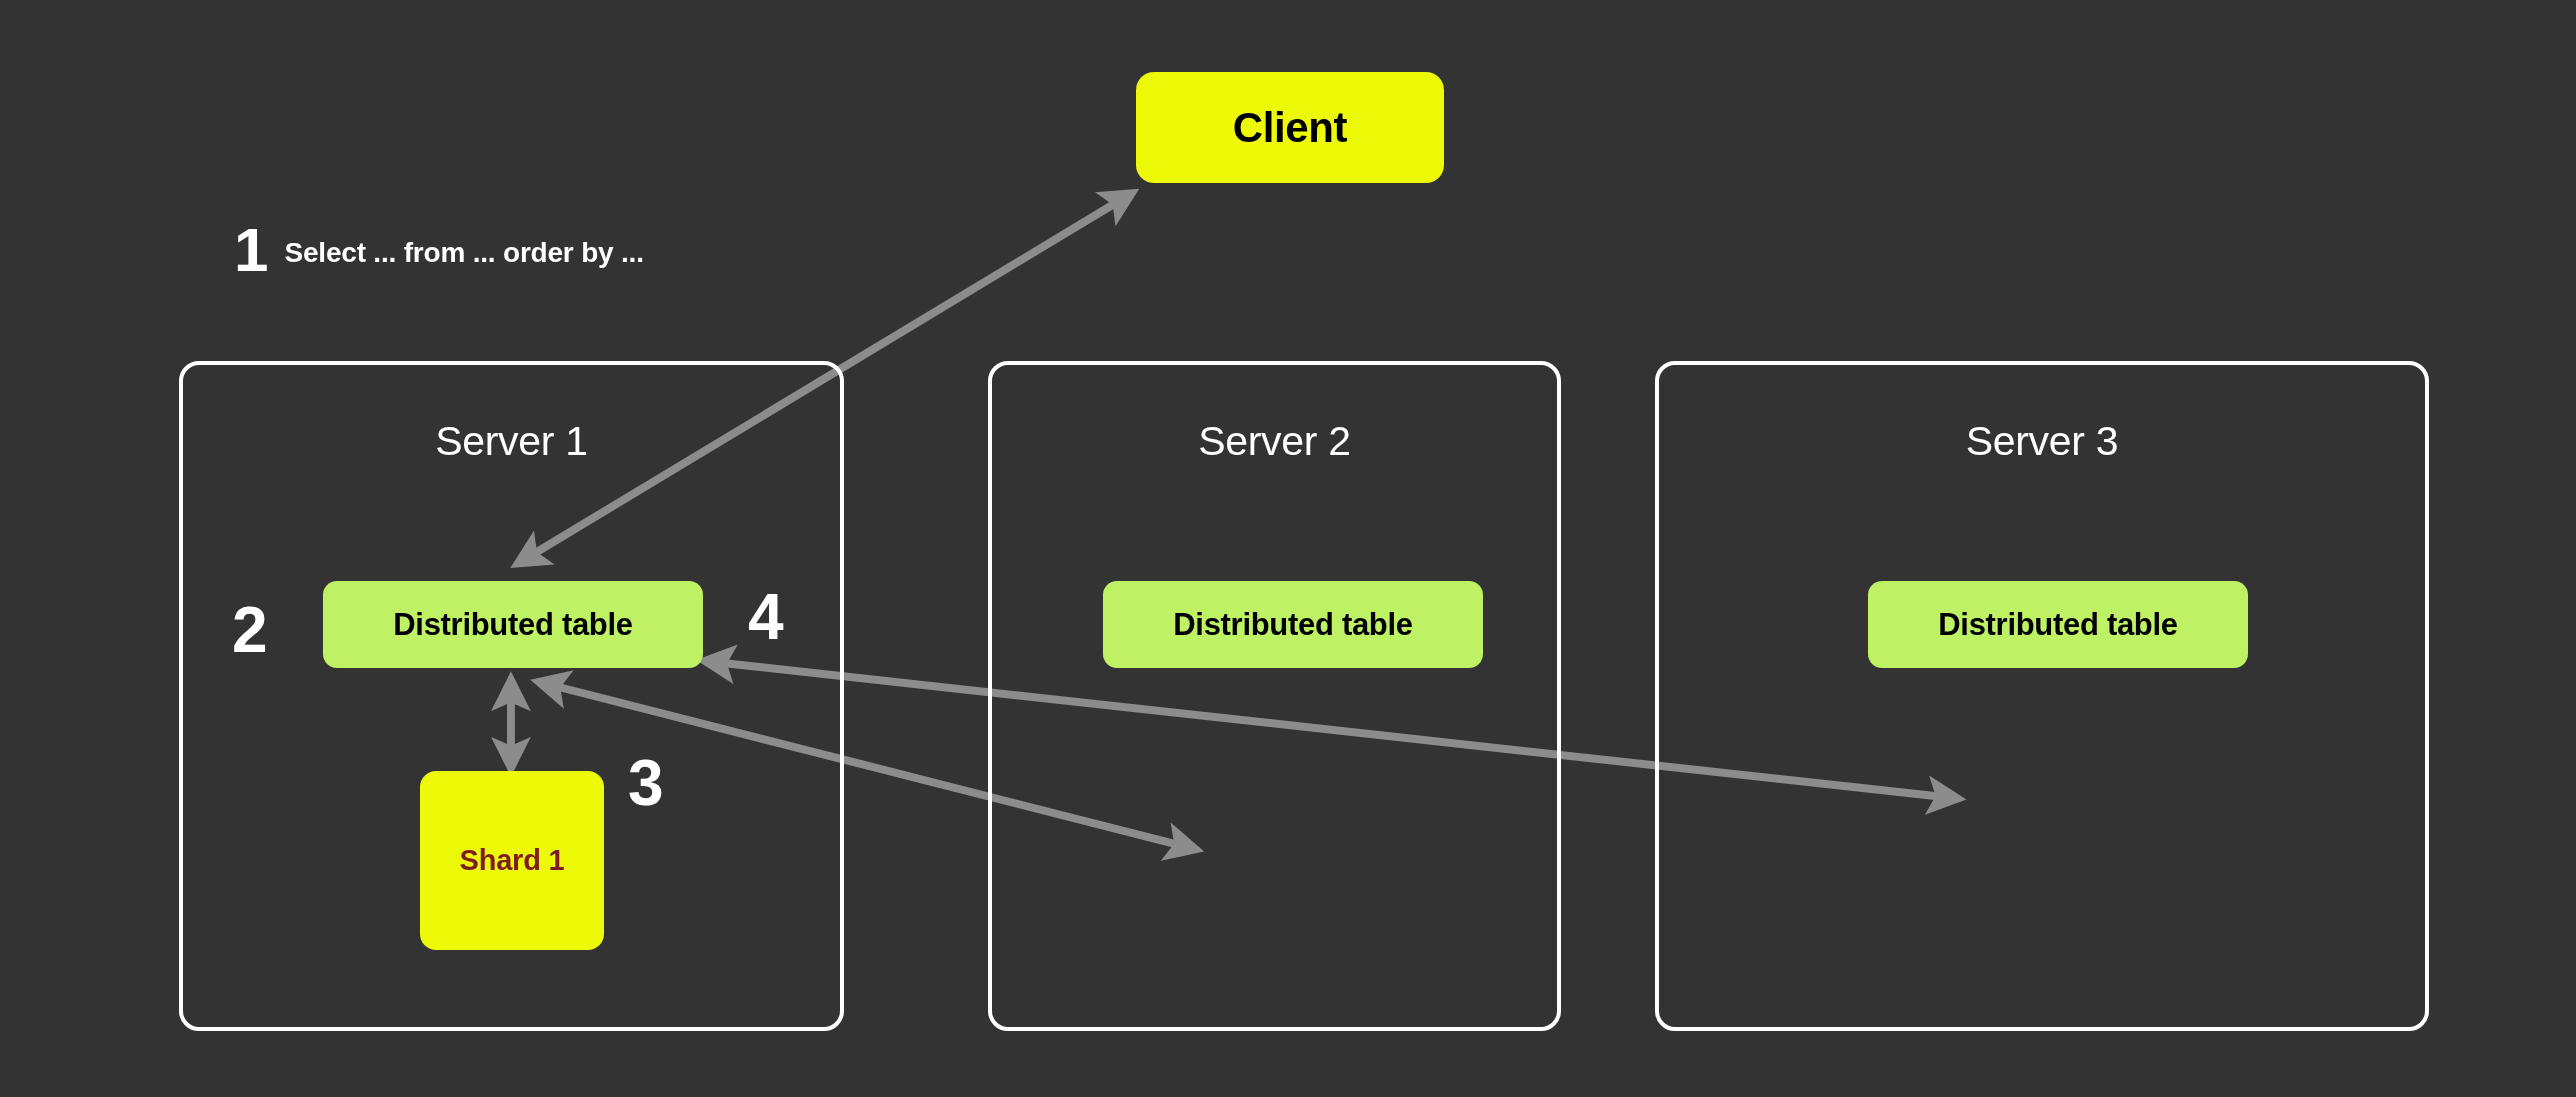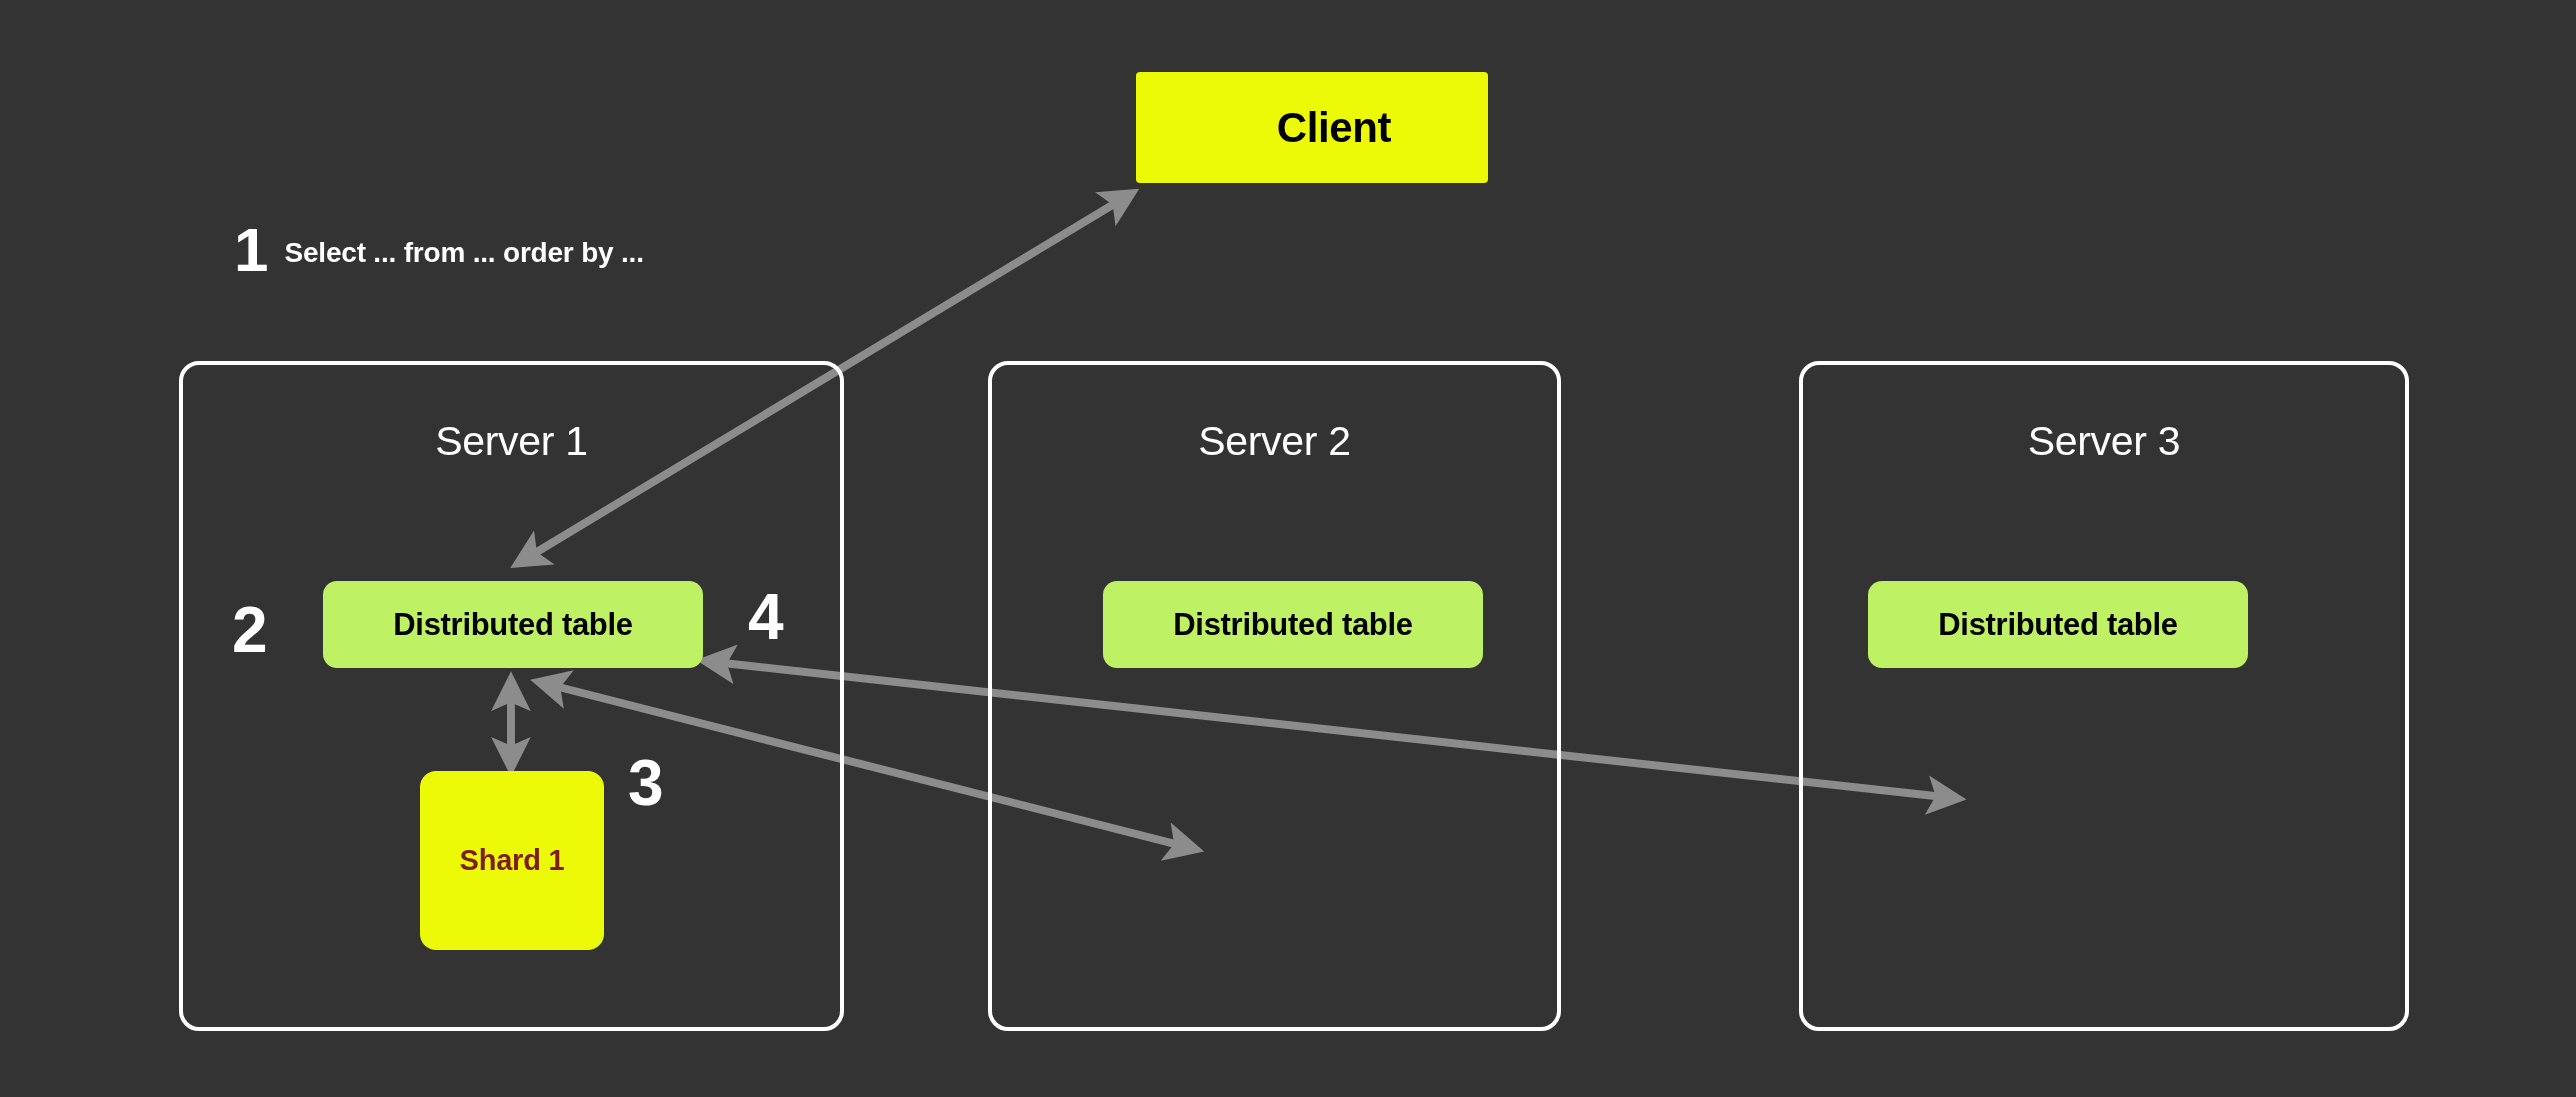--- a/index.html
+++ b/index.html
@@ -16,25 +16,24 @@
     overflow: hidden;
   }
   
   .client-node {
     position: absolute;
     left: 1136px;
     top: 72px;
     width: 308px;
     height: 111px;
     background: #ECFA07;
-    border-radius: 4px;
+    border-radius: 18px;
     display: flex;
     align-items: center;
     justify-content: center;
-    padding-left: 44px;
   }
   .client-label {
     color: #000000;
     font-size: 42px;
     font-weight: 700;
     letter-spacing: -0.4px;
   }
   
   .step1-row {
     position: absolute;
@@ -62,21 +61,21 @@
     position: absolute;
     top: 361px;
     height: 670px;
     border: 4.4px solid #ffffff;
     border-radius: 20px;
     box-sizing: border-box;
     background: transparent;
   }
   #panel-1 { left: 179px;  width: 665px; }
   #panel-2 { left: 988px; width: 573px; }
-  #panel-3 { left: 1799px; width: 610px; }
+  #panel-3 { left: 1655px; width: 774px; }
 
   .server-title {
     position: absolute;
     top: 53px;
     left: 0;
     right: 0;
     text-align: center;
     color: #ffffff;
     font-size: 41px;
     font-weight: 400;

